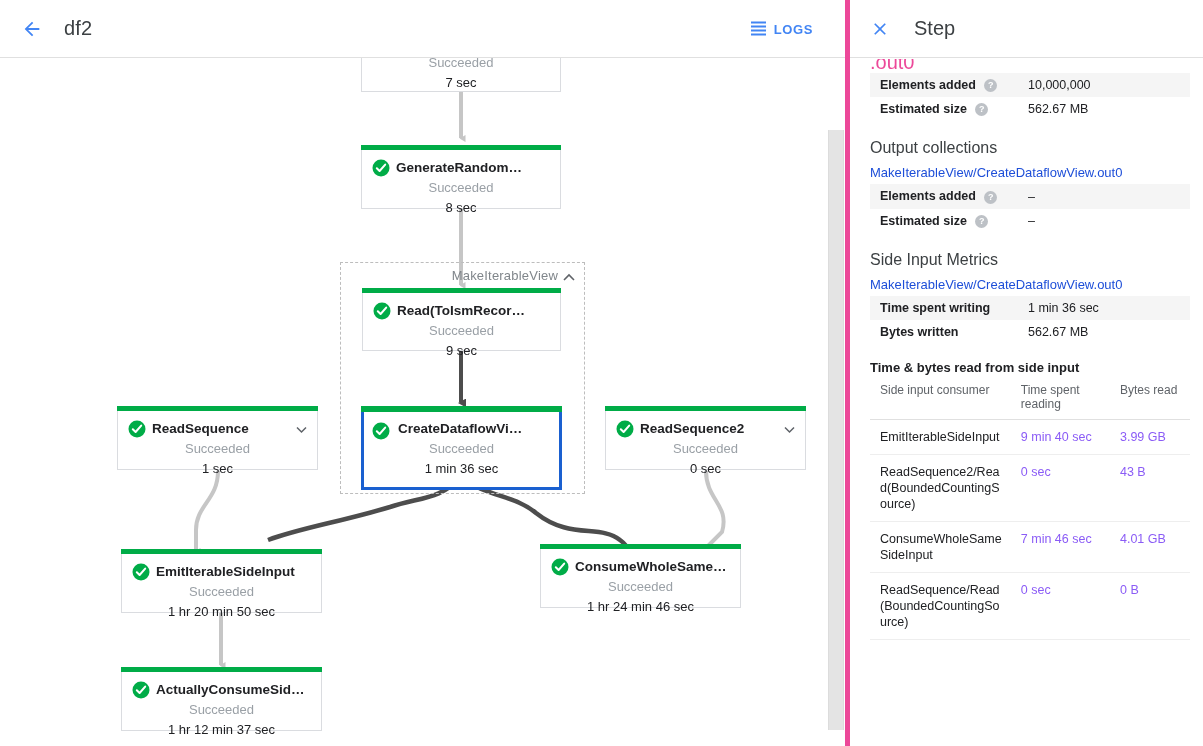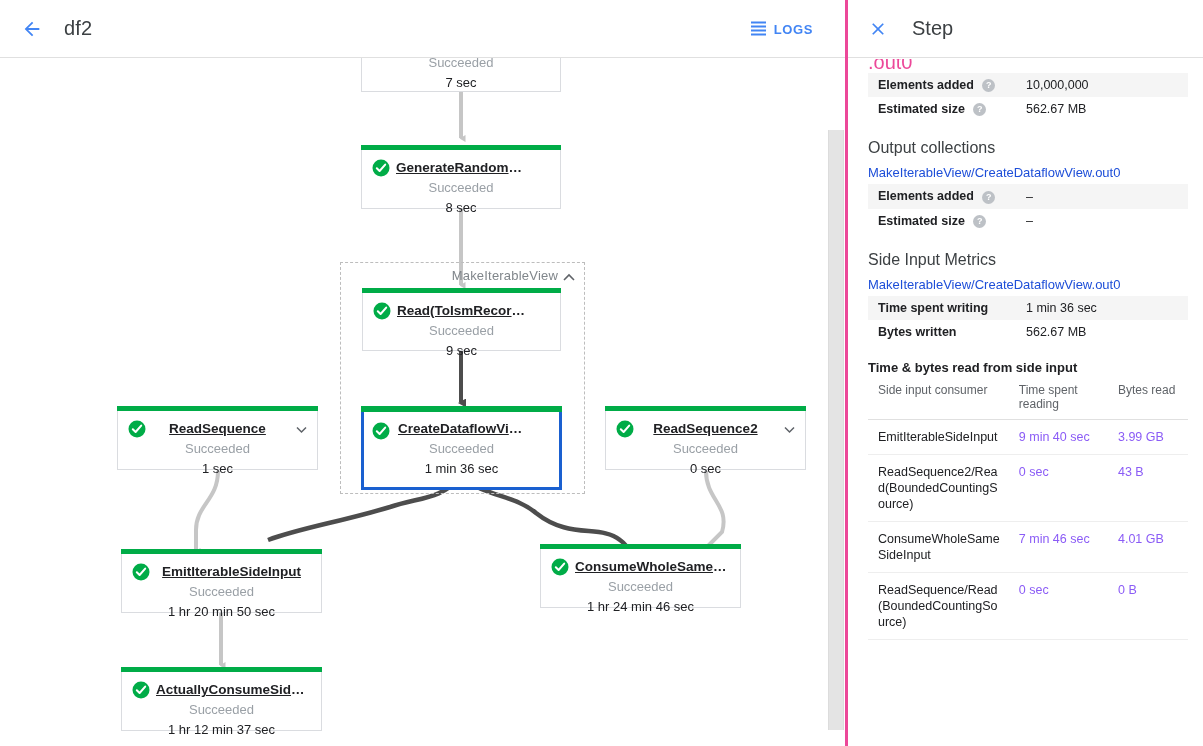--- a/index.html
+++ b/index.html
@@ -102,29 +102,28 @@
   }
   .node.selected .topbar {
     left: -3px; top: -3px;
     width: calc(100% + 6px);
     height: 6px;
   }
   .node-title {
     position: absolute;
     left: 0; right: 0;
     top: 14px;
-    text-align: center;
+    text-align: left;
     font-size: 13.5px;
     font-weight: bold;
     color: #202124;
     white-space: nowrap;
     overflow: hidden;
     padding: 0 34px;
     text-overflow: ellipsis;
-    text-decoration: underline;
   }
   .node-status {
     position: absolute; left: 0; right: 0;
     top: 34px;
     text-align: center;
     font-size: 13px;
     color: #9aa0a6;
   }
   .node-time {
     position: absolute; left: 0; right: 0;
@@ -148,21 +147,21 @@
   
   #node-top {
     z-index: 10;
   }
 
   
   #step-pane {
     position: absolute; right: 0; top: 0;
     width: 358px; height: 746px;
     background: #ffffff;
-    border-left: 3px solid #ec4899;
+    border-left: 5px solid #ec4899;
     z-index: 50;
   }
   #step-header {
     position: relative;
     height: 58px;
     border-bottom: 1px solid #e0e0e0;
     display: flex; align-items: center;
   }
   #close-button {
     width: 40px; height: 40px;

